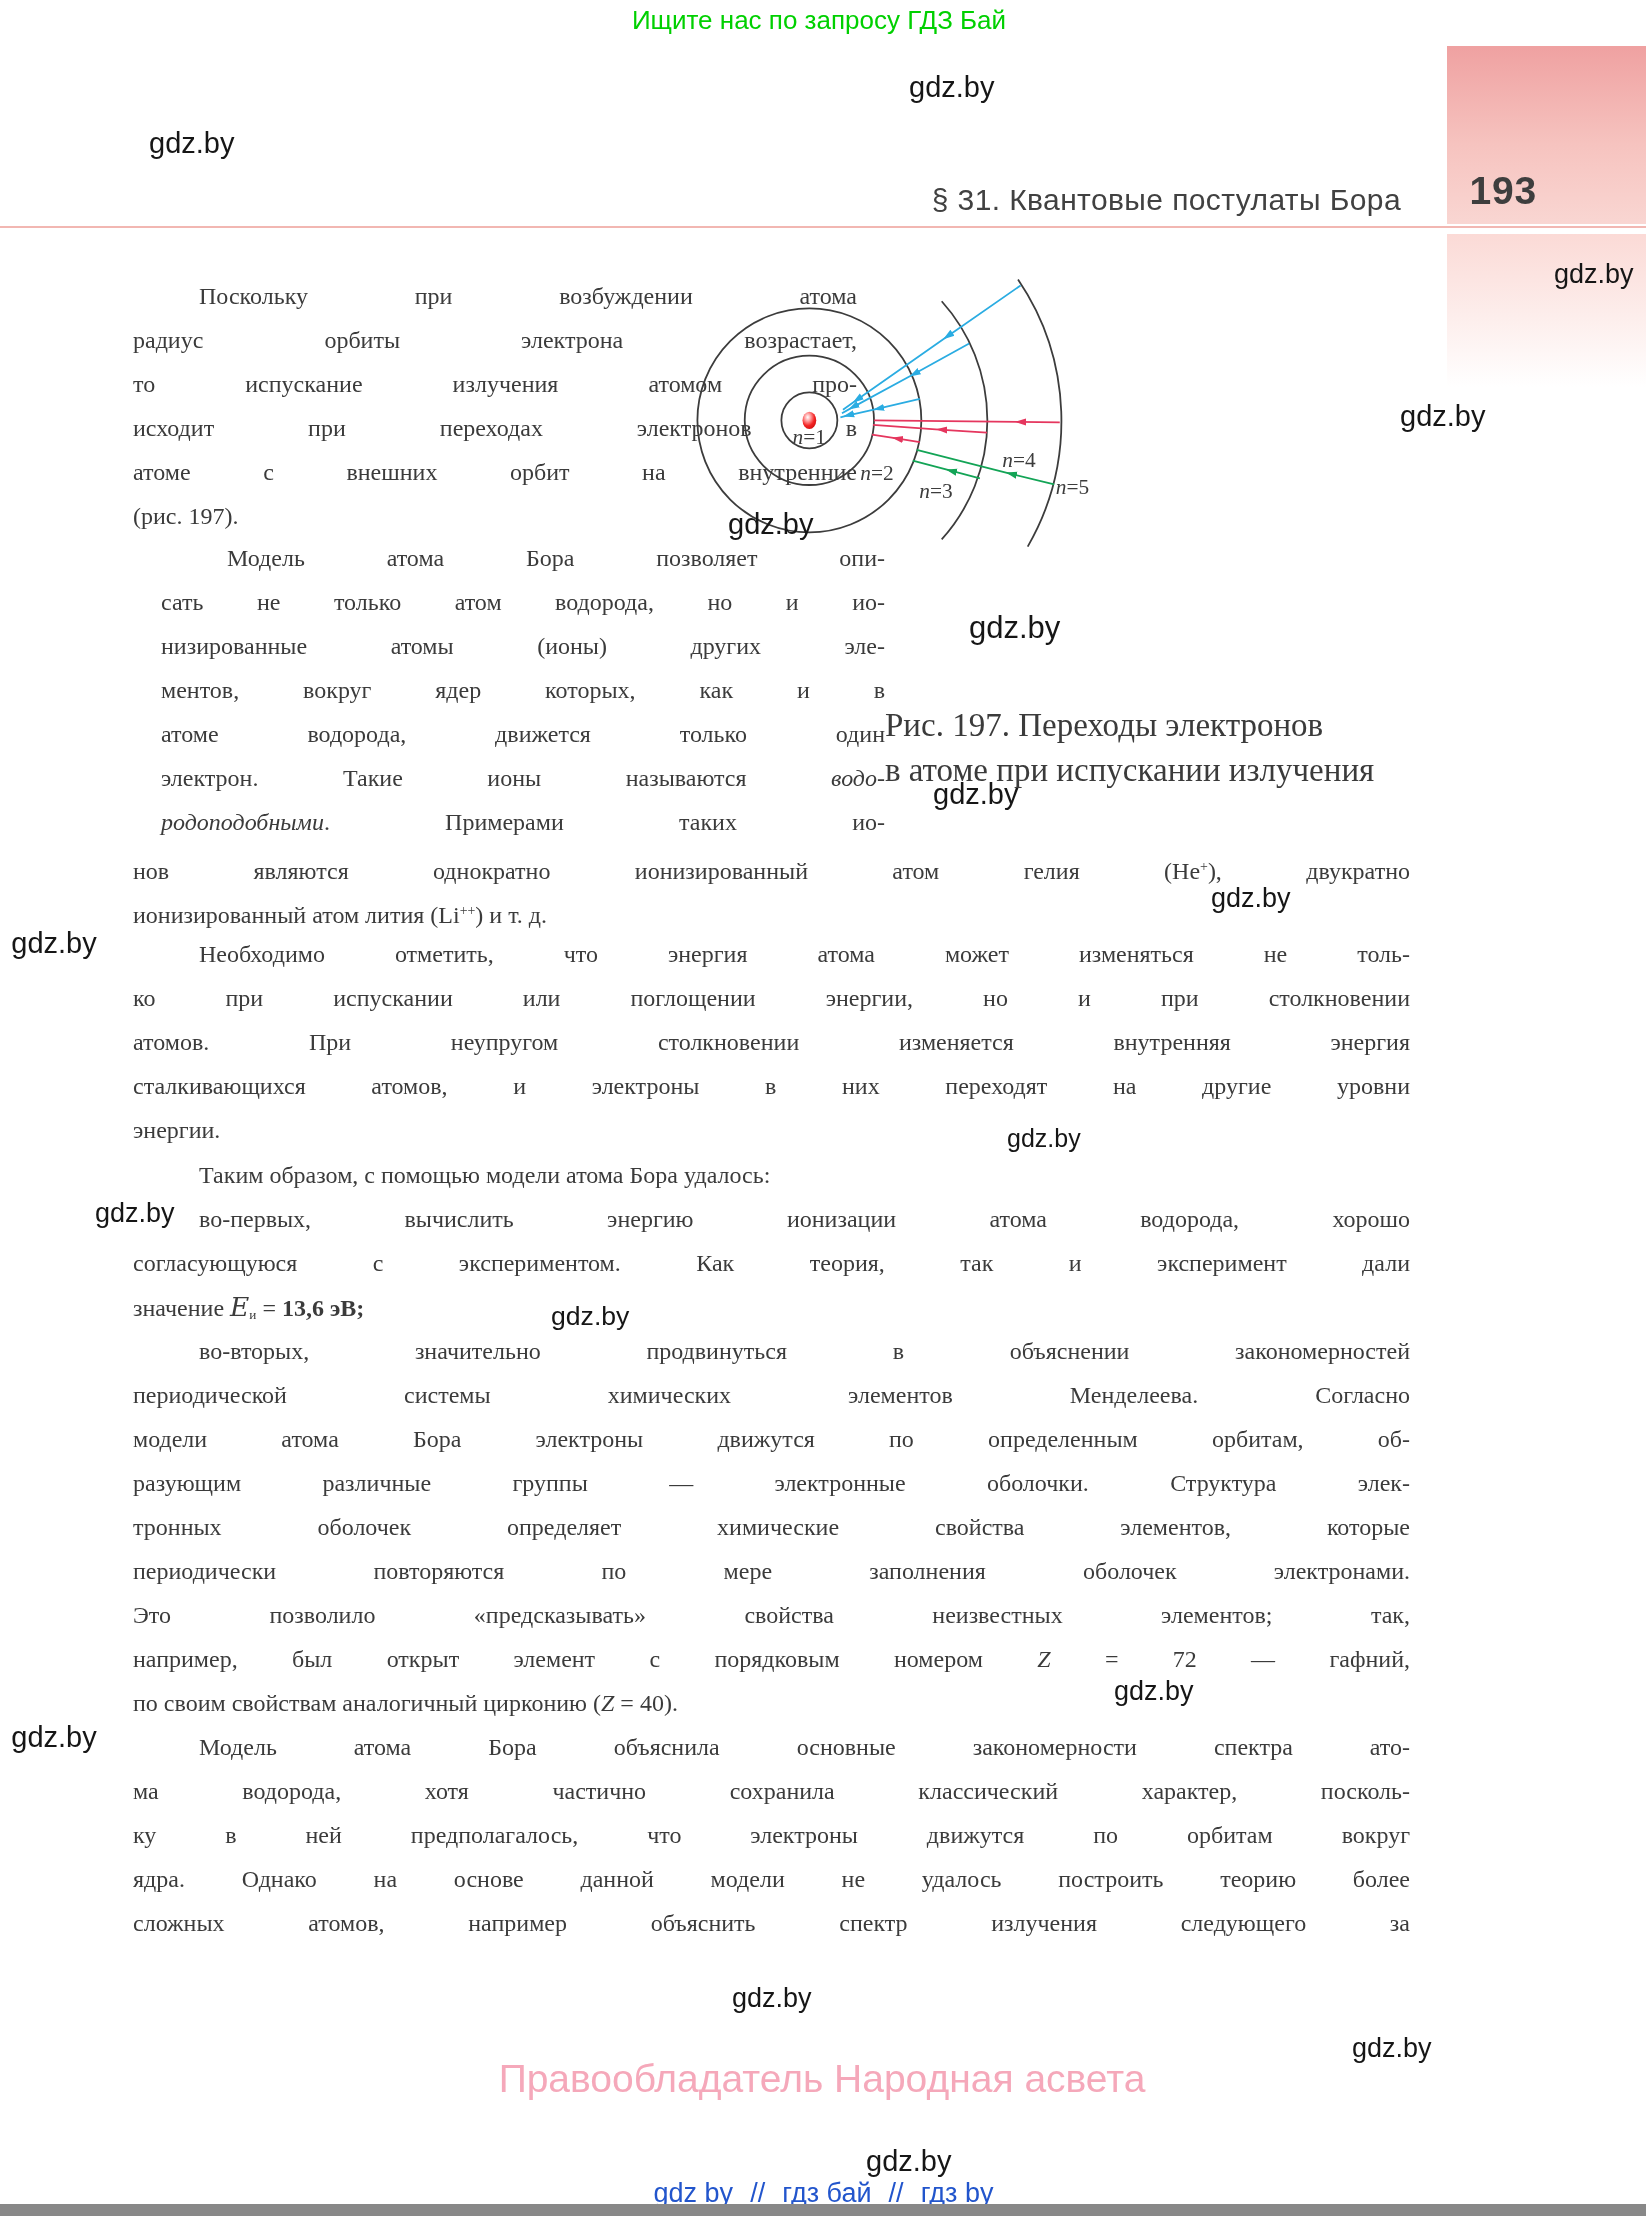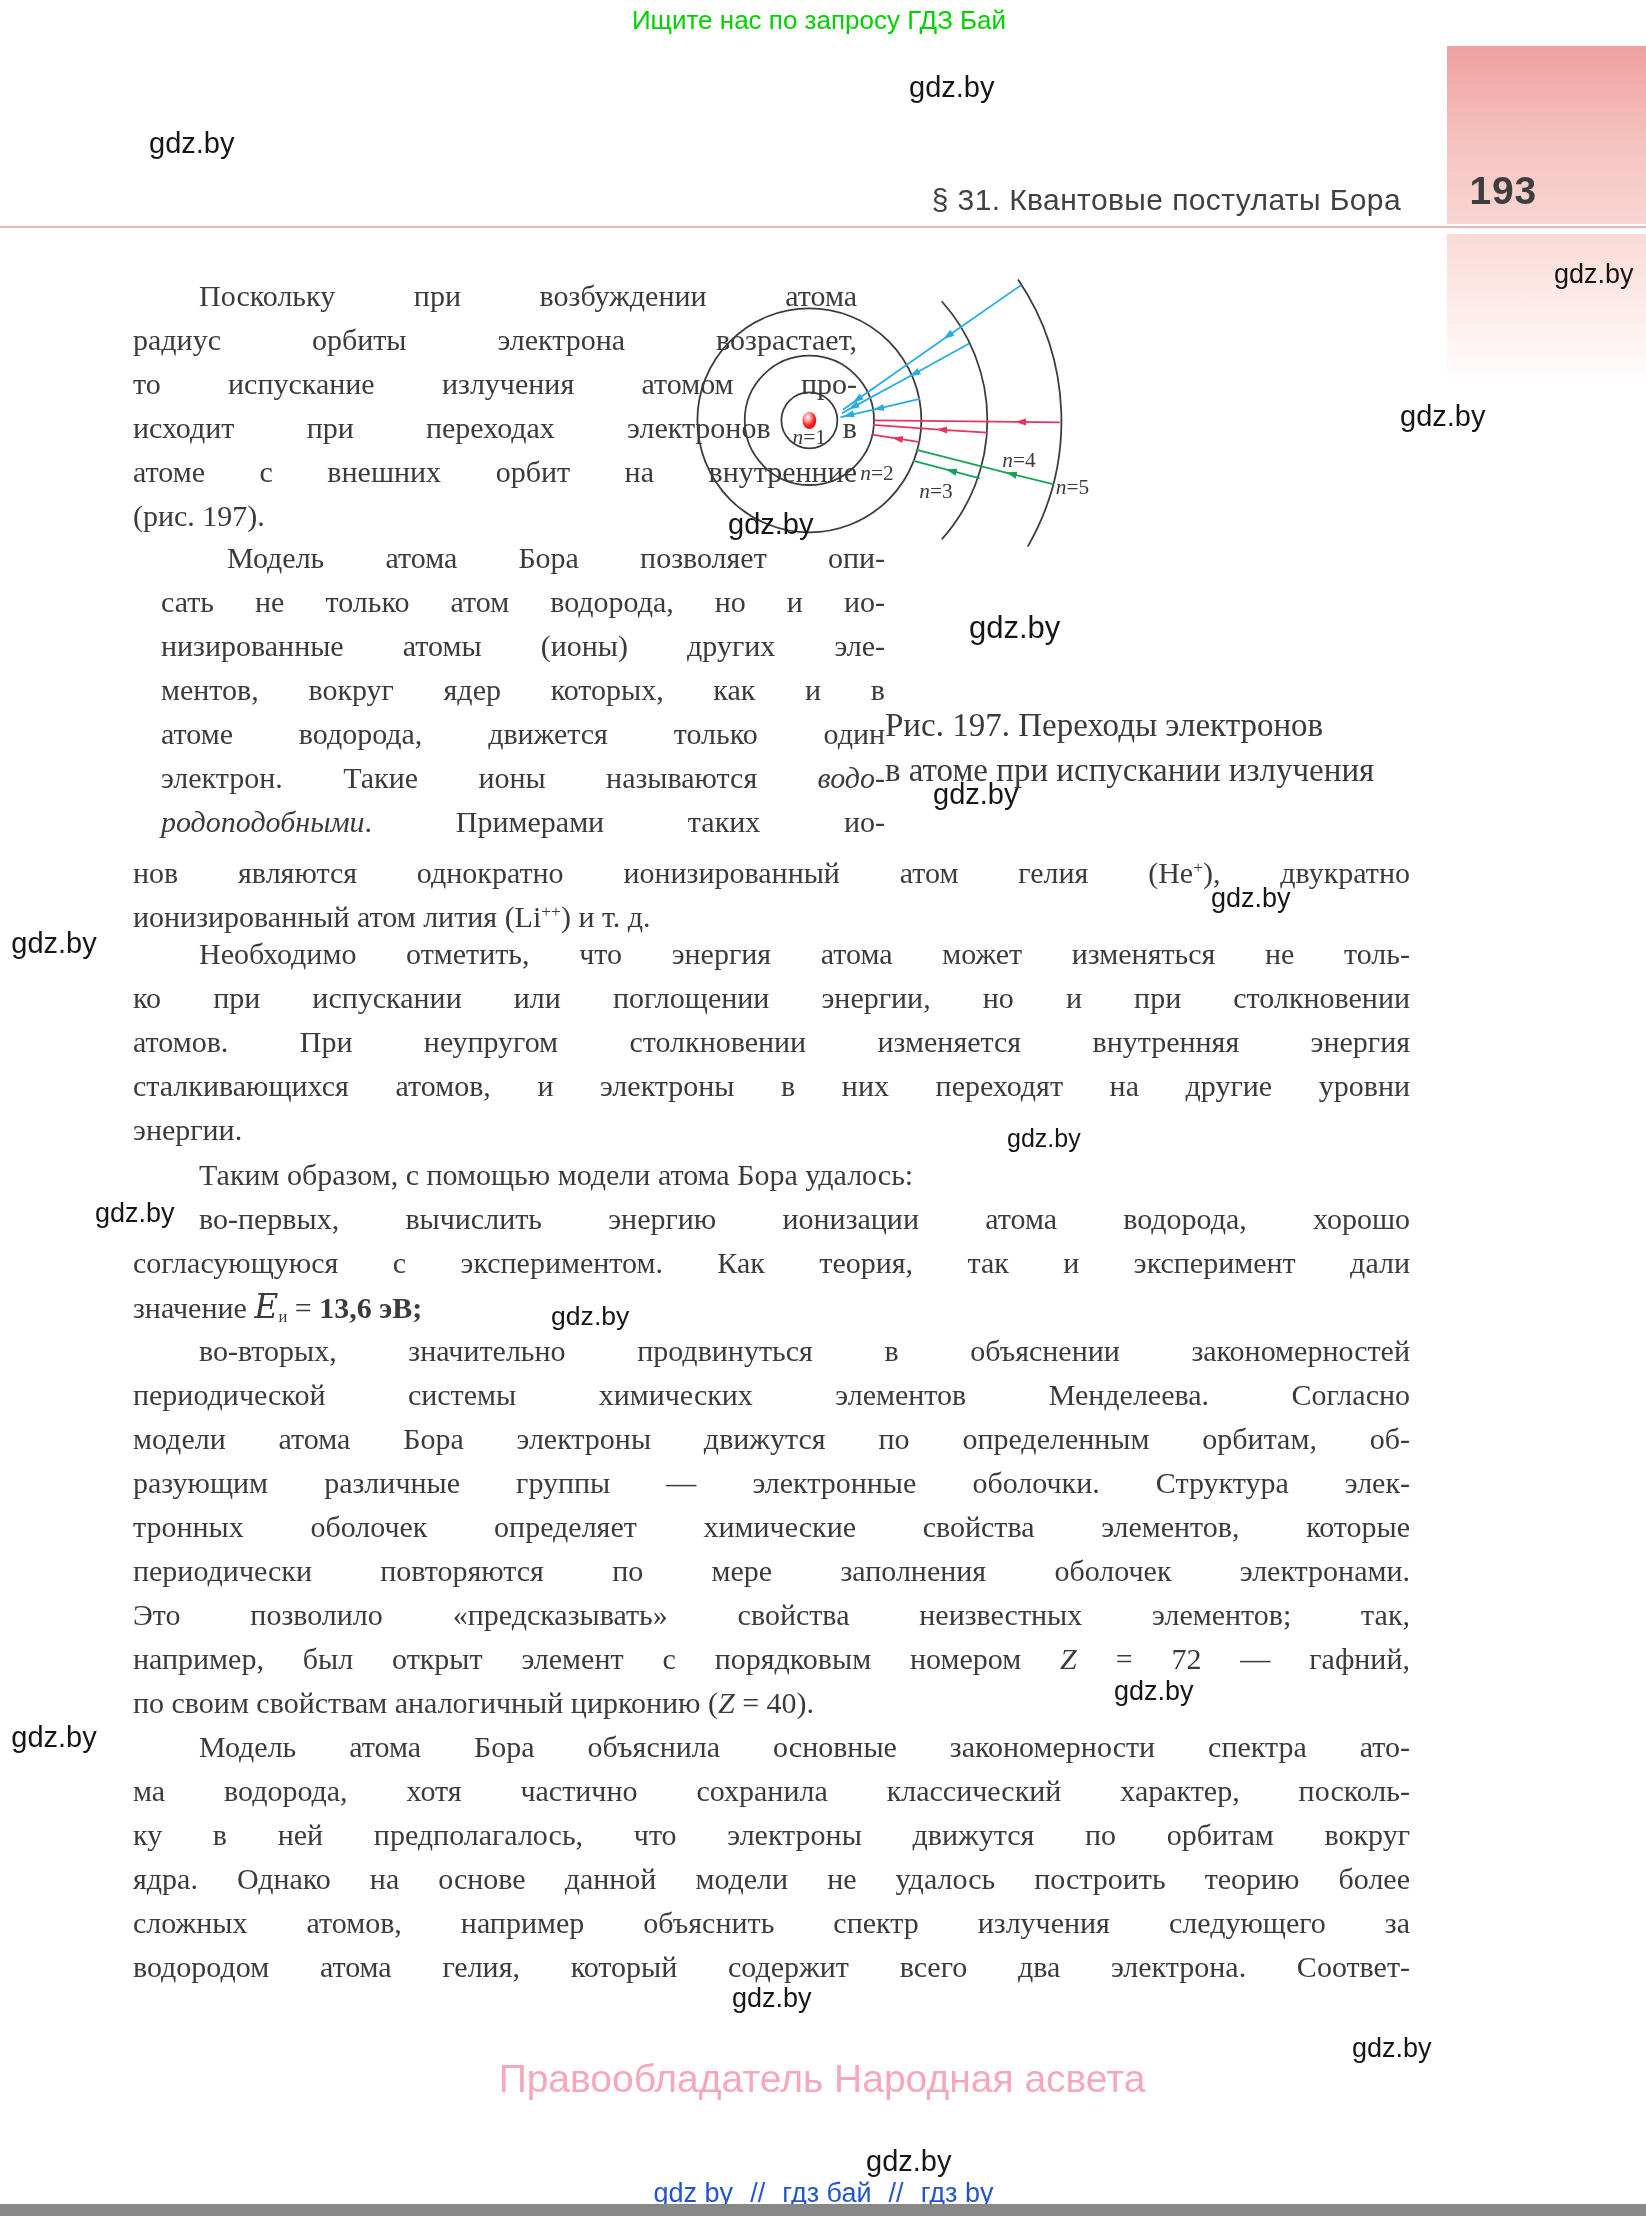--- a/index.html
+++ b/index.html
@@ -16,21 +16,21 @@
                 font-size:30px;letter-spacing:0.4px;color:#414141;white-space:nowrap;}
   .pagenum-box{left:1447px;top:46px;width:200px;height:178px;
                background:linear-gradient(180deg,#efa1a1 0%,#f6c3bf 55%,#f9d6d2 100%);}
   .pagenum{position:absolute;left:22.6px;bottom:11.3px;font-family:"Liberation Sans",sans-serif;
            font-weight:bold;font-size:39px;letter-spacing:0.8px;color:#3e3e3e;}
   .divider{left:0;top:226px;width:1647px;height:2.4px;background:#f2b7b2;}
   .lightbox{left:1447px;top:234px;width:200px;height:153px;
             background:linear-gradient(180deg,#fbdad6 0%,#fdeeec 55%,#ffffff 100%);}
 
   
-  .tblock{position:absolute;font-size:30px;line-height:44px;color:#3b3b3b;}
+  .tblock{position:absolute;font-size:24px;line-height:44px;color:#3b3b3b;}
   .tblock .line{height:44px;text-align:justify;text-align-last:justify;white-space:nowrap;}
   .tblock .line.last{text-align:left;text-align-last:auto;}
   .tblock .line.indent{text-indent:66px;}
   .i{font-style:italic;}
   .b{font-weight:bold;}
   .sup{font-size:.58em;vertical-align:.55em;letter-spacing:0;}
   .sub{font-size:.55em;vertical-align:-.25em;}
   .feq-e{font-style:italic;font-family:"DejaVu Serif",serif;font-size:1.1em;}
 
   
@@ -103,21 +103,20 @@
       <div class="line"><span>тронных оболочек определяет химические свойства элементов, которые</span></div>
       <div class="line"><span>периодически повторяются по мере заполнения оболочек электронами.</span></div>
       <div class="line"><span>Это позволило «предсказывать» свойства неизвестных элементов; так,</span></div>
       <div class="line"><span>например, был открыт элемент с порядковым номером </span><span class="i">Z</span><span> = 72 — гафний,</span></div>
       <div class="line last"><span>по своим свойствам аналогичный цирконию (</span><span class="i">Z</span><span> = 40).</span></div>
       <div class="line indent"><span>Модель атома Бора объяснила основные закономерности спектра ато-</span></div>
       <div class="line"><span>ма водорода, хотя частично сохранила классический характер, посколь-</span></div>
       <div class="line"><span>ку в ней предполагалось, что электроны движутся по орбитам вокруг</span></div>
       <div class="line"><span>ядра. Однако на основе данной модели не удалось построить теорию более</span></div>
       <div class="line"><span>сложных атомов, например объяснить спектр излучения следующего за</span></div>
-      <div class="line"><span>водородом атома гелия, который содержит всего два электрона. Соответ-</span></div>
     </div>
 
   <svg class="abs" style="left:532px;top:232px;" width="911" height="564" viewBox="660 288 1790 988">
     <defs>
       <radialGradient id="nucl" cx="38%" cy="32%" r="75%">
         <stop offset="0%" stop-color="#ffffff"></stop>
         <stop offset="30%" stop-color="#ff9d9d"></stop>
         <stop offset="65%" stop-color="#f32424"></stop>
         <stop offset="100%" stop-color="#cf0d0d"></stop>
       </radialGradient>

